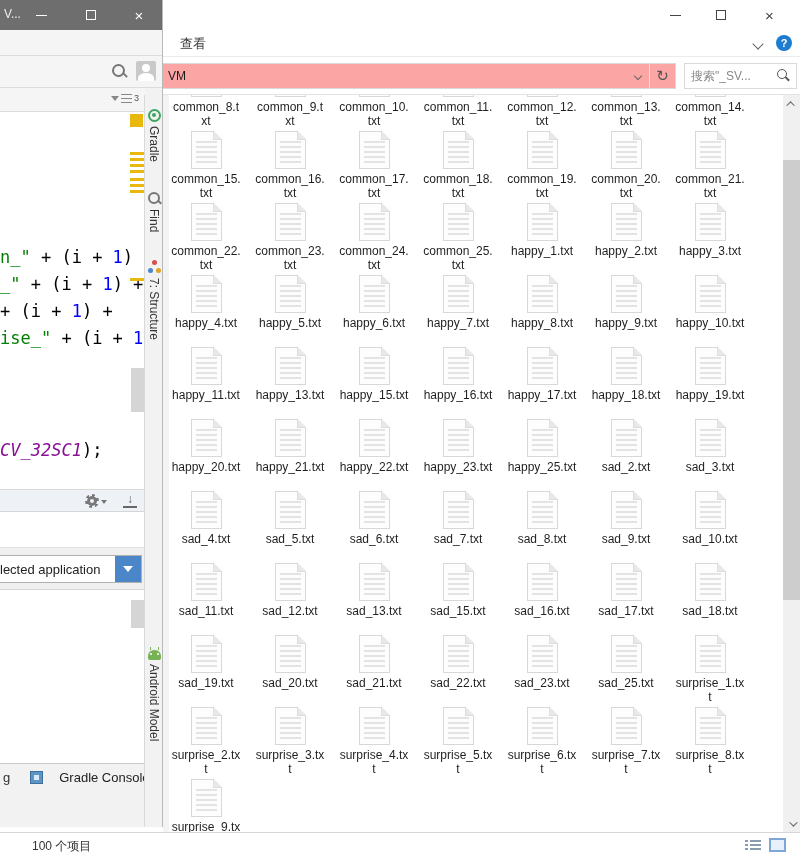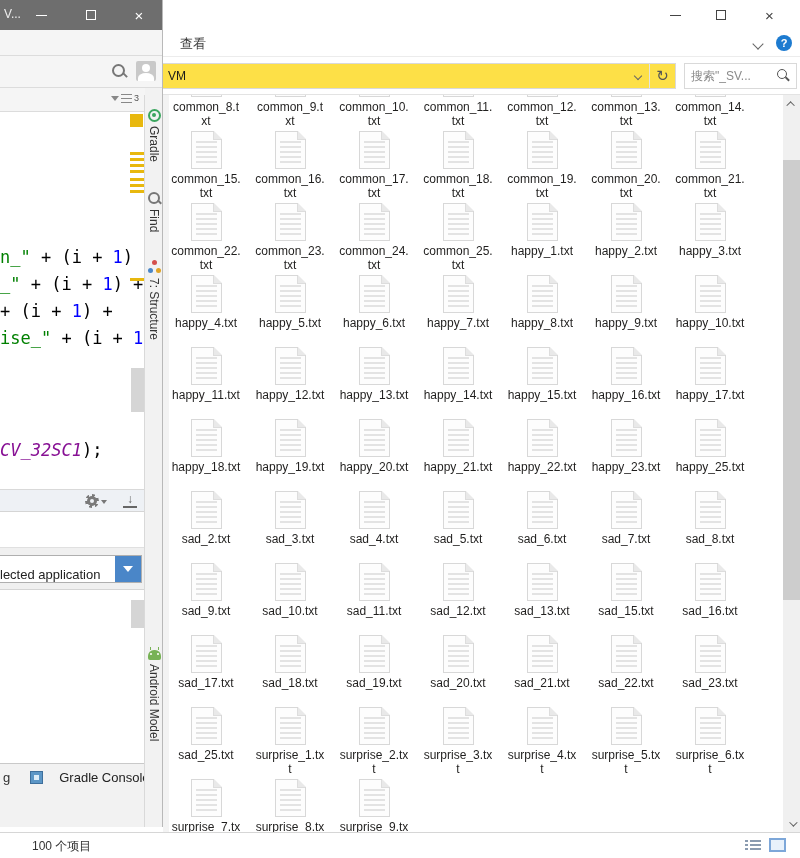--- a/index.html
+++ b/index.html
@@ -14,21 +14,21 @@
   .cap-min i { width:11px; height:1px; background:#444; display:block; }
   .cap-max i { width:10px; height:10px; border:1px solid #444; display:block; }
 
   .ex-ribbonrow { position:absolute; left:163px; top:30px; right:0; height:27px; background:#fff; border-bottom:1px solid #ececec; }
   .view-tab { position:absolute; left:17px; top:5px; font-size:13px; color:#3b3b3b; }
   .ribbon-chevron { position:absolute; right:38px; top:10px; }
   .chev-down { width:8px; height:8px; border-right:1px solid #666; border-bottom:1px solid #666; transform:rotate(45deg); display:block; }
   .help-icon { position:absolute; right:8px; top:5px; width:16px; height:16px; border-radius:50%; background:#1d7bd0; color:#fff; font-size:11px; font-weight:bold; text-align:center; line-height:16px; }
 
   .ex-addrrow { position:absolute; left:163px; top:57px; right:0; height:38px; background:#fff; border-bottom:1px solid #e3e3e3; }
-  .addr-field { position:absolute; left:0; top:6px; width:513px; height:26px; border:1px solid #d9d9d9; border-left:none; background:#fde047; display:flex; align-items:center; }
+  .addr-field { position:absolute; left:0; top:6px; width:513px; height:26px; border:1px solid #d9d9d9; border-left:none; background:#fca5a5; display:flex; align-items:center; }
   .addr-text { flex:1; font-size:12px; color:#1a1a1a; padding-left:5px; }
   .addr-chevron { width:22px; display:flex; justify-content:center; }
   .addr-chevron .chev-down { width:6px; height:6px; }
   .addr-refresh { width:26px; height:24px; border-left:1px solid #e3e3e3; display:flex; align-items:center; justify-content:center; color:#555; font-size:15px; }
   .search-box { position:absolute; left:521px; top:6px; width:113px; height:26px; border:1px solid #d9d9d9; display:flex; align-items:center; }
   .search-text { flex:1; font-size:12px; color:#8a8a8a; padding-left:6px; white-space:nowrap; overflow:hidden; }
   .mag-icon { position:relative; width:16px; height:16px; margin-right:5px; flex:none; }
   .mag-icon::before { content:""; position:absolute; left:2px; top:1px; width:8px; height:8px; border:1.5px solid #555; border-radius:50%; }
   .mag-icon::after { content:""; position:absolute; left:10px; top:10px; width:5px; height:1.5px; background:#555; transform:rotate(45deg); }
 
@@ -95,21 +95,21 @@
   .ide-gearstrip { position:absolute; left:0; top:490px; width:145px; height:22px; background:#eef1f5; border-bottom:1px solid #d5d5d5; }
   .gear-icon { position:absolute; right:46px; top:4px; width:14px; height:14px; border-radius:50%;
       background:repeating-conic-gradient(#7a7a7a 0 28deg, transparent 28deg 60deg); }
   .gear-icon::before { content:""; position:absolute; inset:2px; border-radius:50%; background:#7a7a7a; }
   .gear-icon::after { content:""; position:absolute; inset:5px; border-radius:50%; background:#eef1f5; }
   .gear-caret { position:absolute; right:38px; top:10px; width:0; height:0; border-left:3px solid transparent; border-right:3px solid transparent; border-top:4px solid #777; }
   .dl-icon { position:absolute; right:8px; top:2px; width:14px; height:16px; color:#666; font-size:12px; text-align:center; line-height:14px; border-bottom:2px solid #666; }
 
   .ide-whiterow { position:absolute; left:0; top:512px; width:145px; height:36px; background:#fff; border-bottom:1px solid #e0e0e0; }
   .ide-runrow { position:absolute; left:0; top:548px; width:145px; height:42px; background:#f0f0f0; border-bottom:1px solid #d5d5d5; }
-  .run-combo { position:absolute; left:0; top:7px; width:142px; height:28px; background:#fff; border:1px solid #afafaf; border-left:none; display:flex; align-items:flex-end; }
+  .run-combo { position:absolute; left:0; top:7px; width:142px; height:28px; background:#fff; border:1px solid #afafaf; border-left:none; display:flex; align-items:center; }
   .run-combo-text { flex:1; font-size:13px; color:#222; white-space:nowrap; overflow:hidden; }
   .run-combo-btn { width:26px; height:26px; background:#4a86c8; flex:none; display:flex; align-items:center; justify-content:center; }
   .run-combo-btn i { width:0; height:0; border-left:5px solid transparent; border-right:5px solid transparent; border-top:6px solid #fff; }
 
   .ide-console { position:absolute; left:0; top:590px; width:145px; height:173px; background:#fff; }
   .con-thumb { position:absolute; left:131px; top:10px; width:14px; height:28px; background:#d5d5d5; }
 
   .ide-tabsrow { position:absolute; left:0; top:763px; right:0; height:27px; background:#f2f2f2; border-top:1px solid #c9c9c9; display:flex; align-items:center; }
   .tab-partial { font-size:13px; color:#333; margin-left:3px; }
   .gc-tab { display:flex; align-items:center; margin-left:20px; gap:16px; }
@@ -364,35 +364,21 @@
               <i class="flines"></i>
               <i class="fold"></i>
             </div>
             <div class="flabel">happy_11.txt</div>
           </div>
           <div class="cell">
             <div class="ficon">
               <i class="flines"></i>
               <i class="fold"></i>
             </div>
-            <div class="flabel">happy_12.txt</div>
-          </div>
-          <div class="cell">
-            <div class="ficon">
-              <i class="flines"></i>
-              <i class="fold"></i>
-            </div>
             <div class="flabel">happy_13.txt</div>
-          </div>
-          <div class="cell">
-            <div class="ficon">
-              <i class="flines"></i>
-              <i class="fold"></i>
-            </div>
-            <div class="flabel">happy_14.txt</div>
           </div>
           <div class="cell">
             <div class="ficon">
               <i class="flines"></i>
               <i class="fold"></i>
             </div>
             <div class="flabel">happy_15.txt</div>
           </div>
           <div class="cell">
             <div class="ficon">

